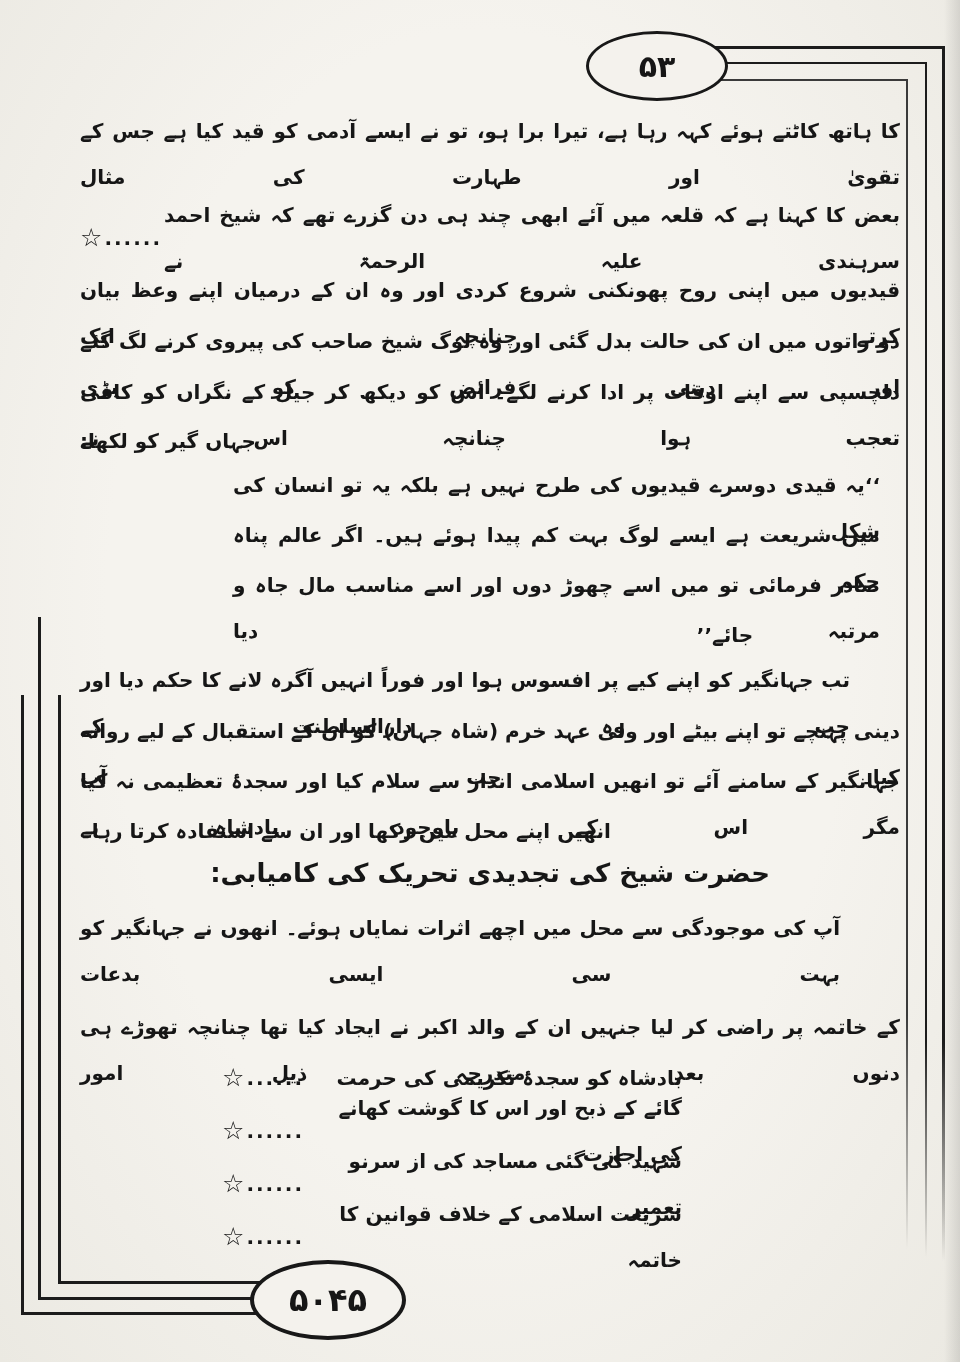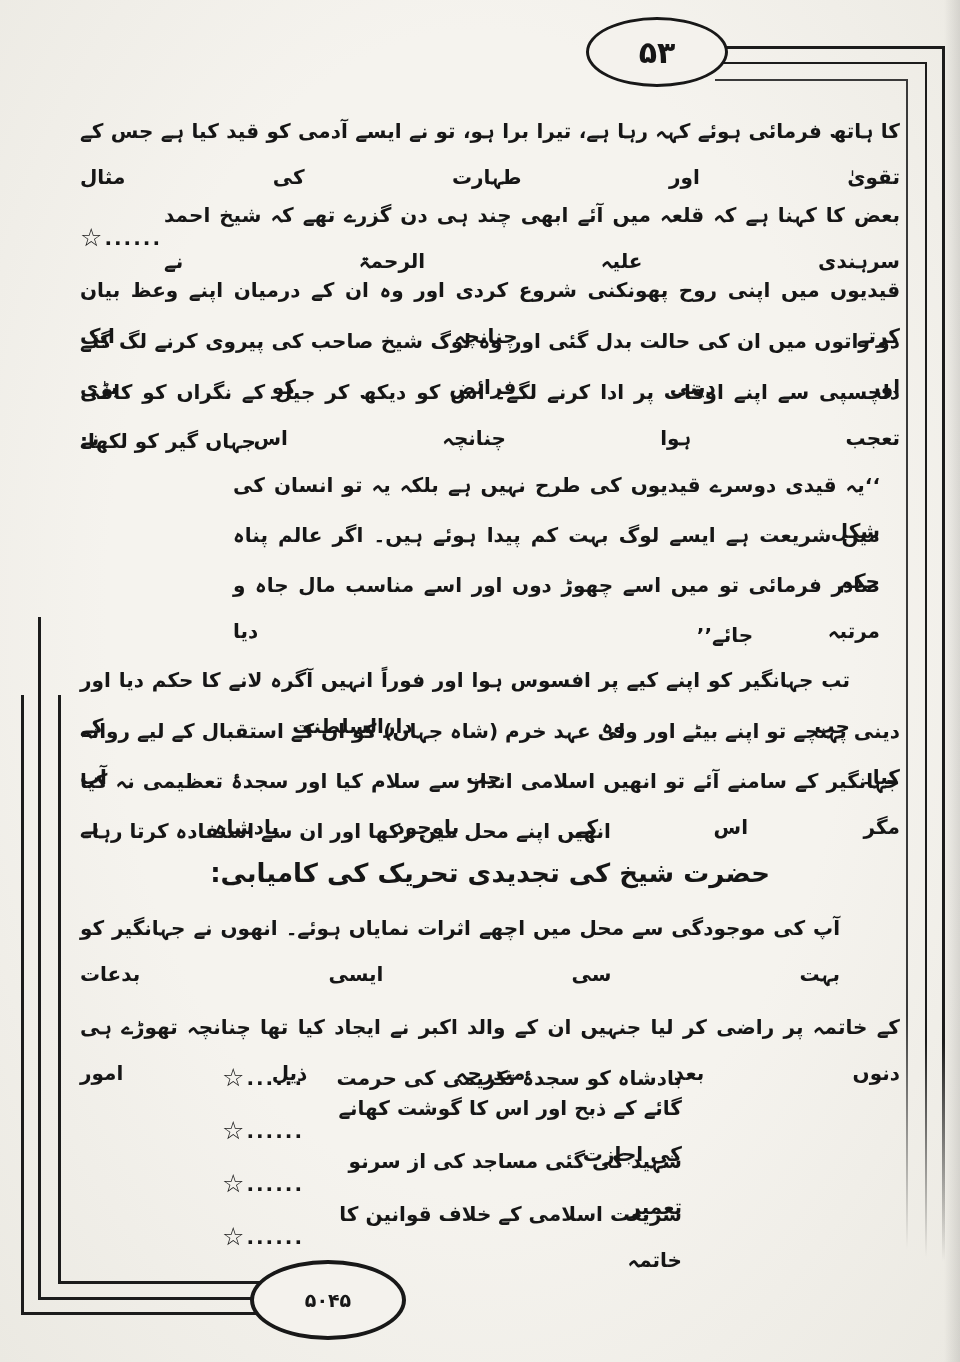--- a/index.html
+++ b/index.html
@@ -11,22 +11,22 @@
   .scan-shadow{position:absolute; right:0; top:0; width:16px; height:100%;
     background:linear-gradient(to left, rgba(60,60,60,.14), rgba(60,60,60,0));}
   
   .hline,.vline{position:absolute; background:#1c1c1c;}
   .fadeB{background:linear-gradient(to bottom,#1c1c1c 82%,rgba(28,28,28,0));}
   .oval{
     position:absolute; border:3px solid #181818; border-radius:50%;
     background:#f4f2ed; display:flex; align-items:center; justify-content:center;
     font-weight:bold; z-index:3;
   }
-  #oval-top{left:586px; top:17px; width:136px; height:64px; font-size:30px;text-align:right;}
-  #oval-bottom{left:250px; top:1260px; width:148px; height:72px; font-size:19px; border-width:4px;}
+  #oval-top{left:586px; top:31px; width:136px; height:64px; font-size:30px;text-align:right;}
+  #oval-bottom{left:250px; top:1260px; width:148px; height:72px; font-size:32px; border-width:4px;}
   
   .tl{
     position:absolute; left:80px; width:820px; height:46px; line-height:46px;
     font-size:20px; font-weight:bold; direction:rtl; unicode-bidi:isolate;
     white-space:nowrap; text-align:right;
   }
   .just{white-space:normal; text-align:justify; text-align-last:justify;}
   .flushleft{text-align:left;}
   .tq{left:233px; width:647px;}
   .starline{display:flex; direction:ltr; align-items:center;}
@@ -56,21 +56,21 @@
   <div class="vline" style="left:21px; top:695px; width:3px; height:620px;"></div>
   <div class="vline" style="left:38px; top:617px; width:3px; height:682px;"></div>
   <div class="vline" style="left:58px; top:695px; width:3px; height:588px;"></div>
   <div class="hline" style="left:58px; top:1281px; width:205px; height:3px;"></div>
   <div class="hline" style="left:38px; top:1297px; width:218px; height:3px;"></div>
   <div class="hline" style="left:21px; top:1312px; width:248px; height:3px;"></div>
   <div id="oval-bottom" class="oval">
     <span>۵۰۴۵</span>
   </div>
 
-  <div class="tl just" style="top:108px;">کا ہاتھ فرمائی ہوئے کہہ رہا ہے، تیرا برا ہو، تو نے ایسے آدمی کو قید کیا ہے جس کے تقویٰ اور طہارت کی مثال</div>
+  <div class="tl just" style="top:108px;">کا ہاتھ کاٹتے ہوئے کہہ رہا ہے، تیرا برا ہو، تو نے ایسے آدمی کو قید کیا ہے جس کے تقویٰ اور طہارت کی مثال</div>
 
   <div class="tl starline" style="top:215px;">
     <span class="star">☆</span>
     <span class="leader">......</span>
     <span class="body">بعض کا کہنا ہے کہ قلعہ میں آئے ابھی چند ہی دن گزرے تھے کہ شیخ احمد سرہندی علیہ الرحمۃ نے</span>
   </div>
   <div class="tl just" style="top:267px;">قیدیوں میں اپنی روح پھونکنی شروع کردی اور وہ ان کے درمیان اپنے وعظ بیان کرتے چنانچہ ایک</div>
   <div class="tl just" style="top:318px;">دو راتوں میں ان کی حالت بدل گئی اور وہ لوگ شیخ صاحب کی پیروی کرنے لگ گئے اور دینی فرائض کو بڑی</div>
   <div class="tl just" style="top:369px;">دلچسپی سے اپنے اوقات پر ادا کرنے لگے۔ اس کو دیکھ کر جیل کے نگراں کو کافی تعجب ہوا چنانچہ اس نے</div>
   <div class="tl flushleft" style="top:418px;">جہاں گیر کو لکھا:</div>

